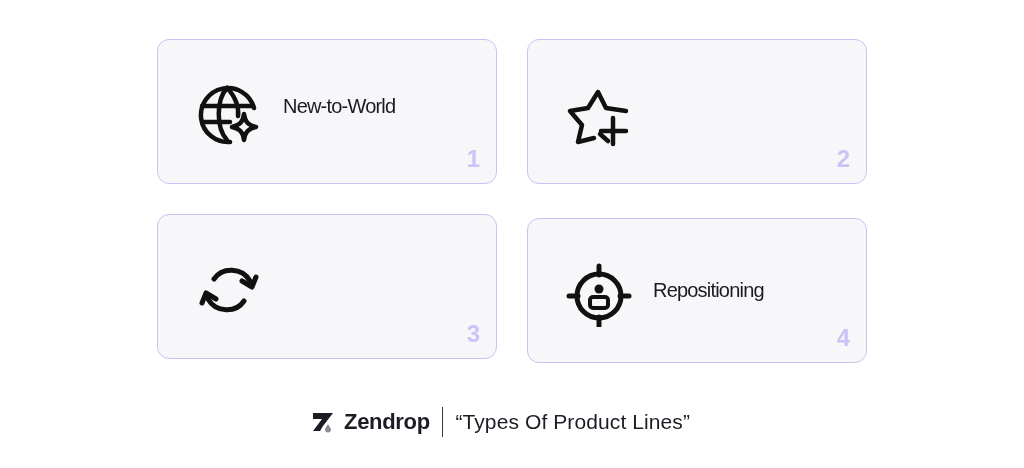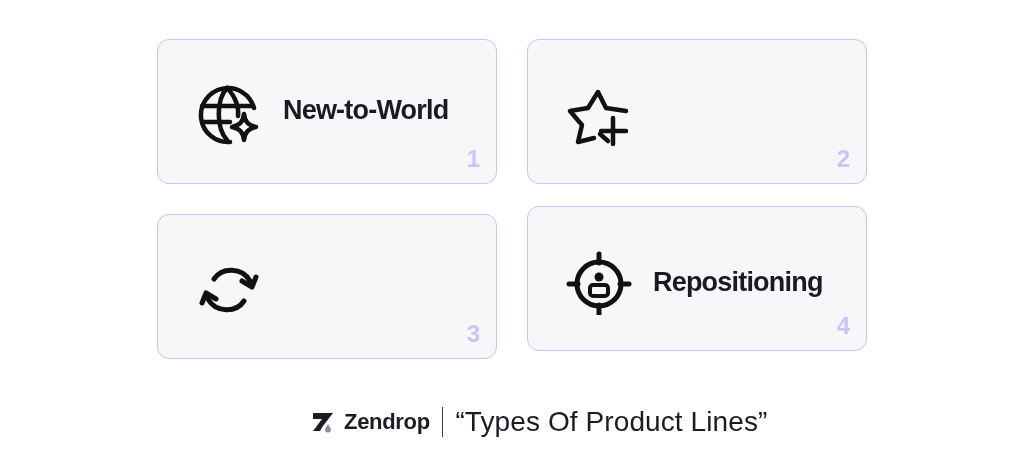--- a/index.html
+++ b/index.html
@@ -1,32 +1,32 @@
 <!DOCTYPE html>
 <html><head>
 <meta charset="utf-8">
 <style>
   html, body { margin:0; padding:0; background:#ffffff; }
   body { width:1024px; height:468px; position:relative; overflow:hidden;
          font-family:"Liberation Sans", "DejaVu Sans", sans-serif; }
   .card { position:absolute; width:340px; height:145px; box-sizing:border-box;
           background:#f7f7fa; border:1.5px solid #c9c2f3; border-radius:12px; }
   .card .icon { position:absolute; left:38px; top:42px; width:66px; height:66px; }
-  .card .label { position:absolute; left:125px; top:56px; font-size:27px; font-weight:bold;
+  .card .label { position:absolute; left:125px; top:56px; font-size:20px; font-weight:normal;
                  color:#1b1a22; letter-spacing:-0.8px; white-space:nowrap; }
   .card .num { position:absolute; right:16px; bottom:10px; font-size:24px; font-weight:bold;
                color:#cbc3f6; }
   #c1 { left:157px; top:39px; } #c2 { left:527px; top:39px; }
-  #c3 { left:157px; top:214px; } #c4 { left:527px; top:206px; }
+  #c3 { left:157px; top:214px; } #c4 { left:527px; top:218px; }
   #c1 .label { top:55px; } #c3 .label { top:58px; } #c4 .label { top:60px; }
   .footer { position:absolute; top:405px; left:312px; height:34px; display:flex; align-items:center; }
   .brand-logo { width:22px; height:22px; margin-right:10px; }
   .brand-name { font-size:22px; font-weight:bold; color:#1d1c24; letter-spacing:-0.3px; }
   .divider { width:1.5px; height:30px; background:#3a3942; margin:0 12px 0 12px; }
-  .caption { font-size:28px; color:#1d1c24; letter-spacing:0.1px; }
+  .caption { font-size:21px; color:#1d1c24; letter-spacing:0.1px; }
 </style>
 </head>
 <body>
 
 <div>
 
   <div class="card" id="c1">
     <svg class="icon" viewBox="0 0 66 66" fill="none" stroke="#111" stroke-width="4.5" stroke-linecap="round" stroke-linejoin="round">
       <path d="M34 60 A27 27 0 1 1 58 26"></path>
       <path d="M31 6 C20 18 20 46 31 58"></path>

